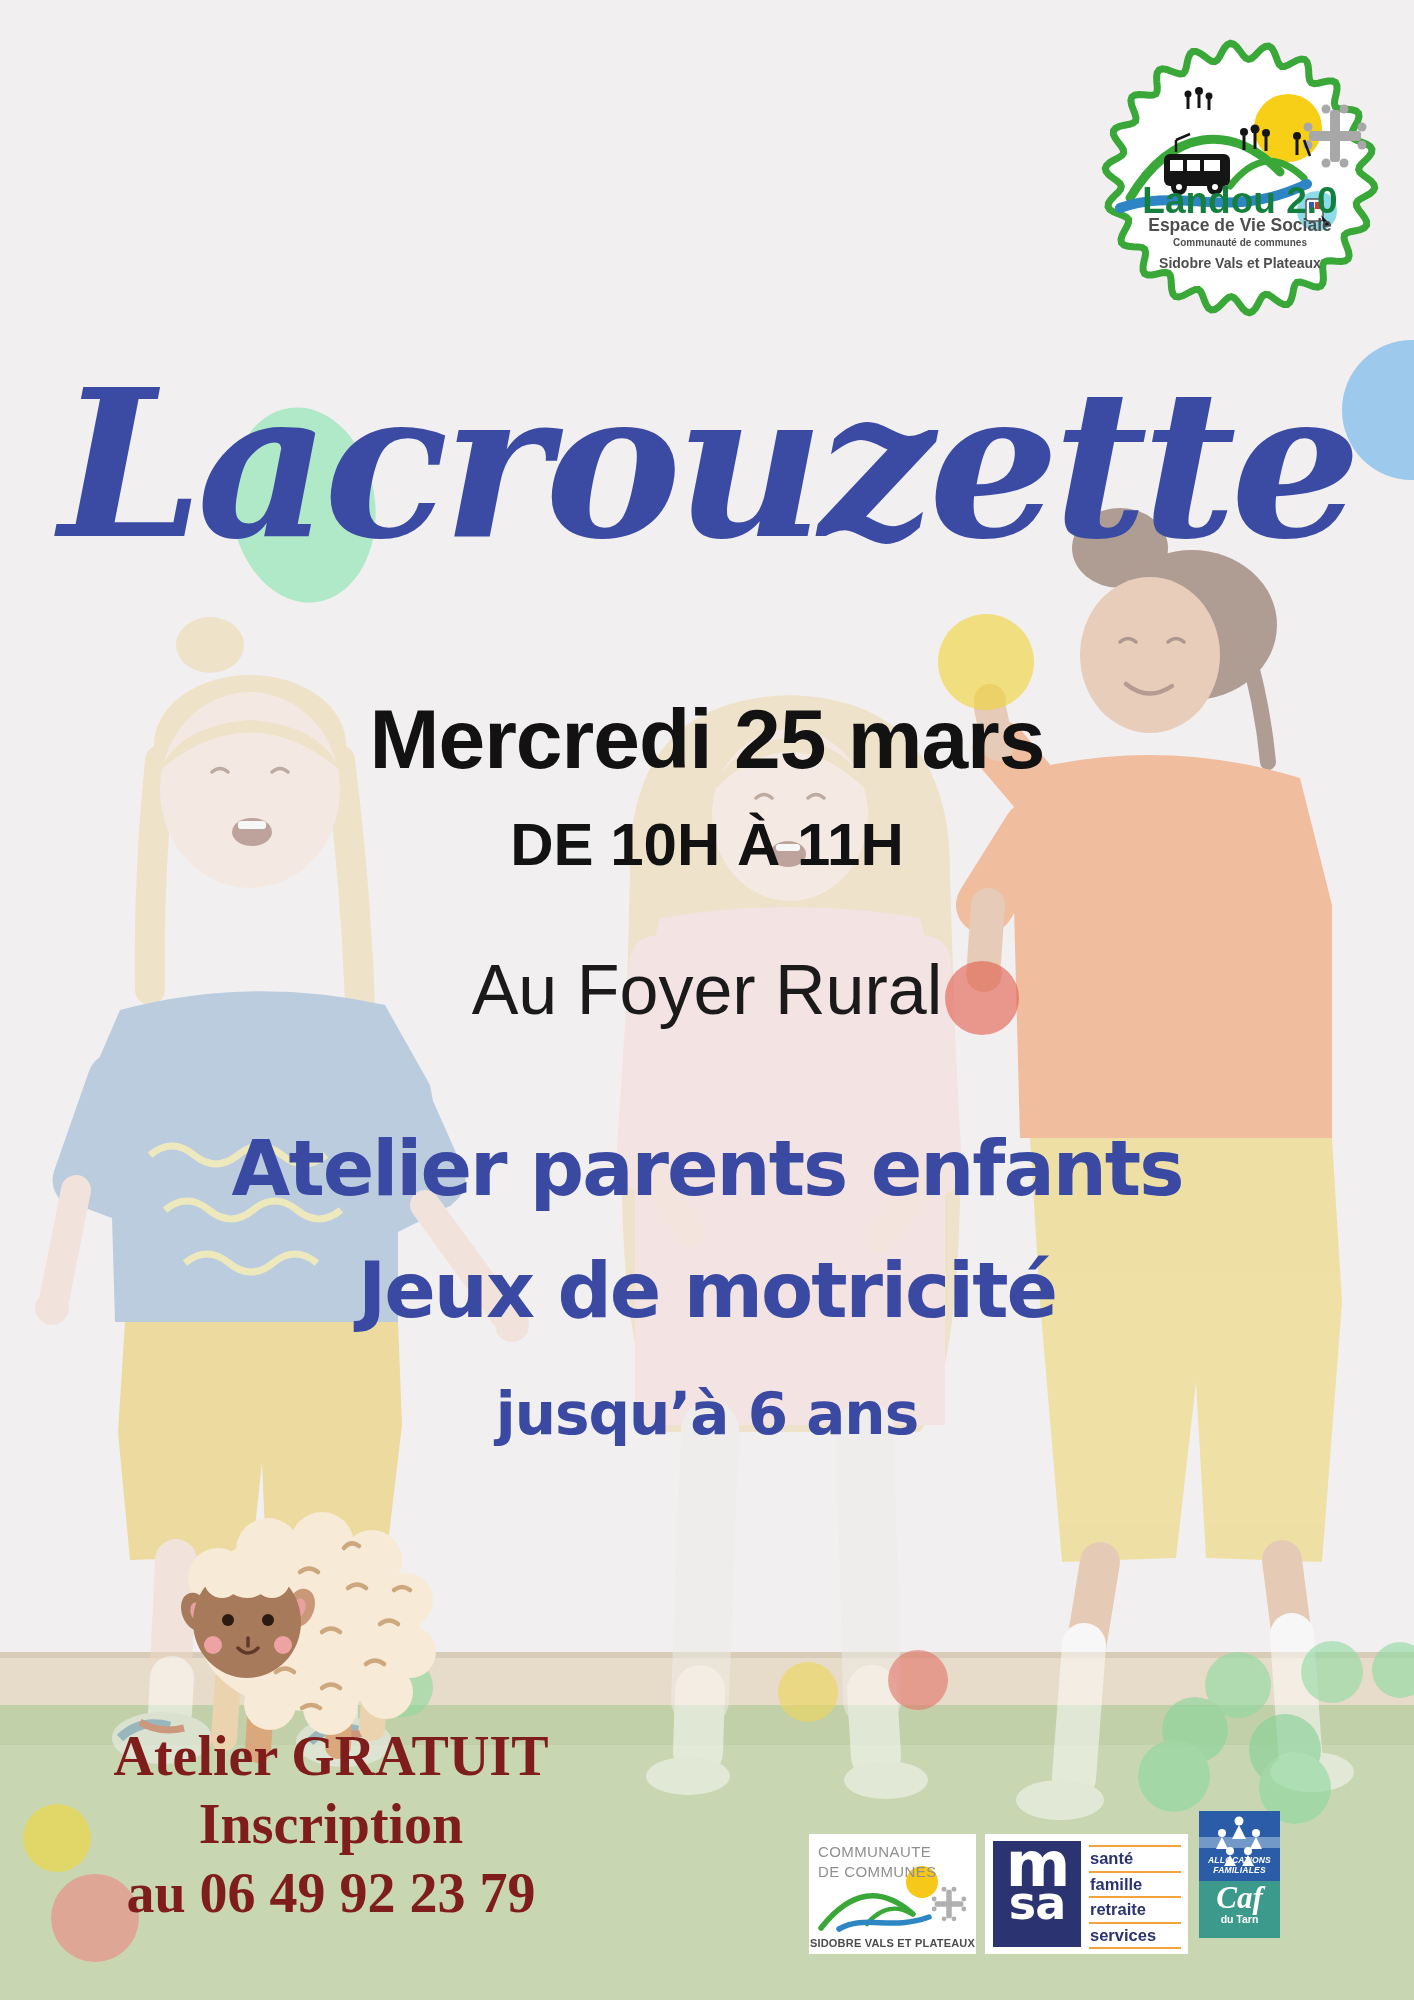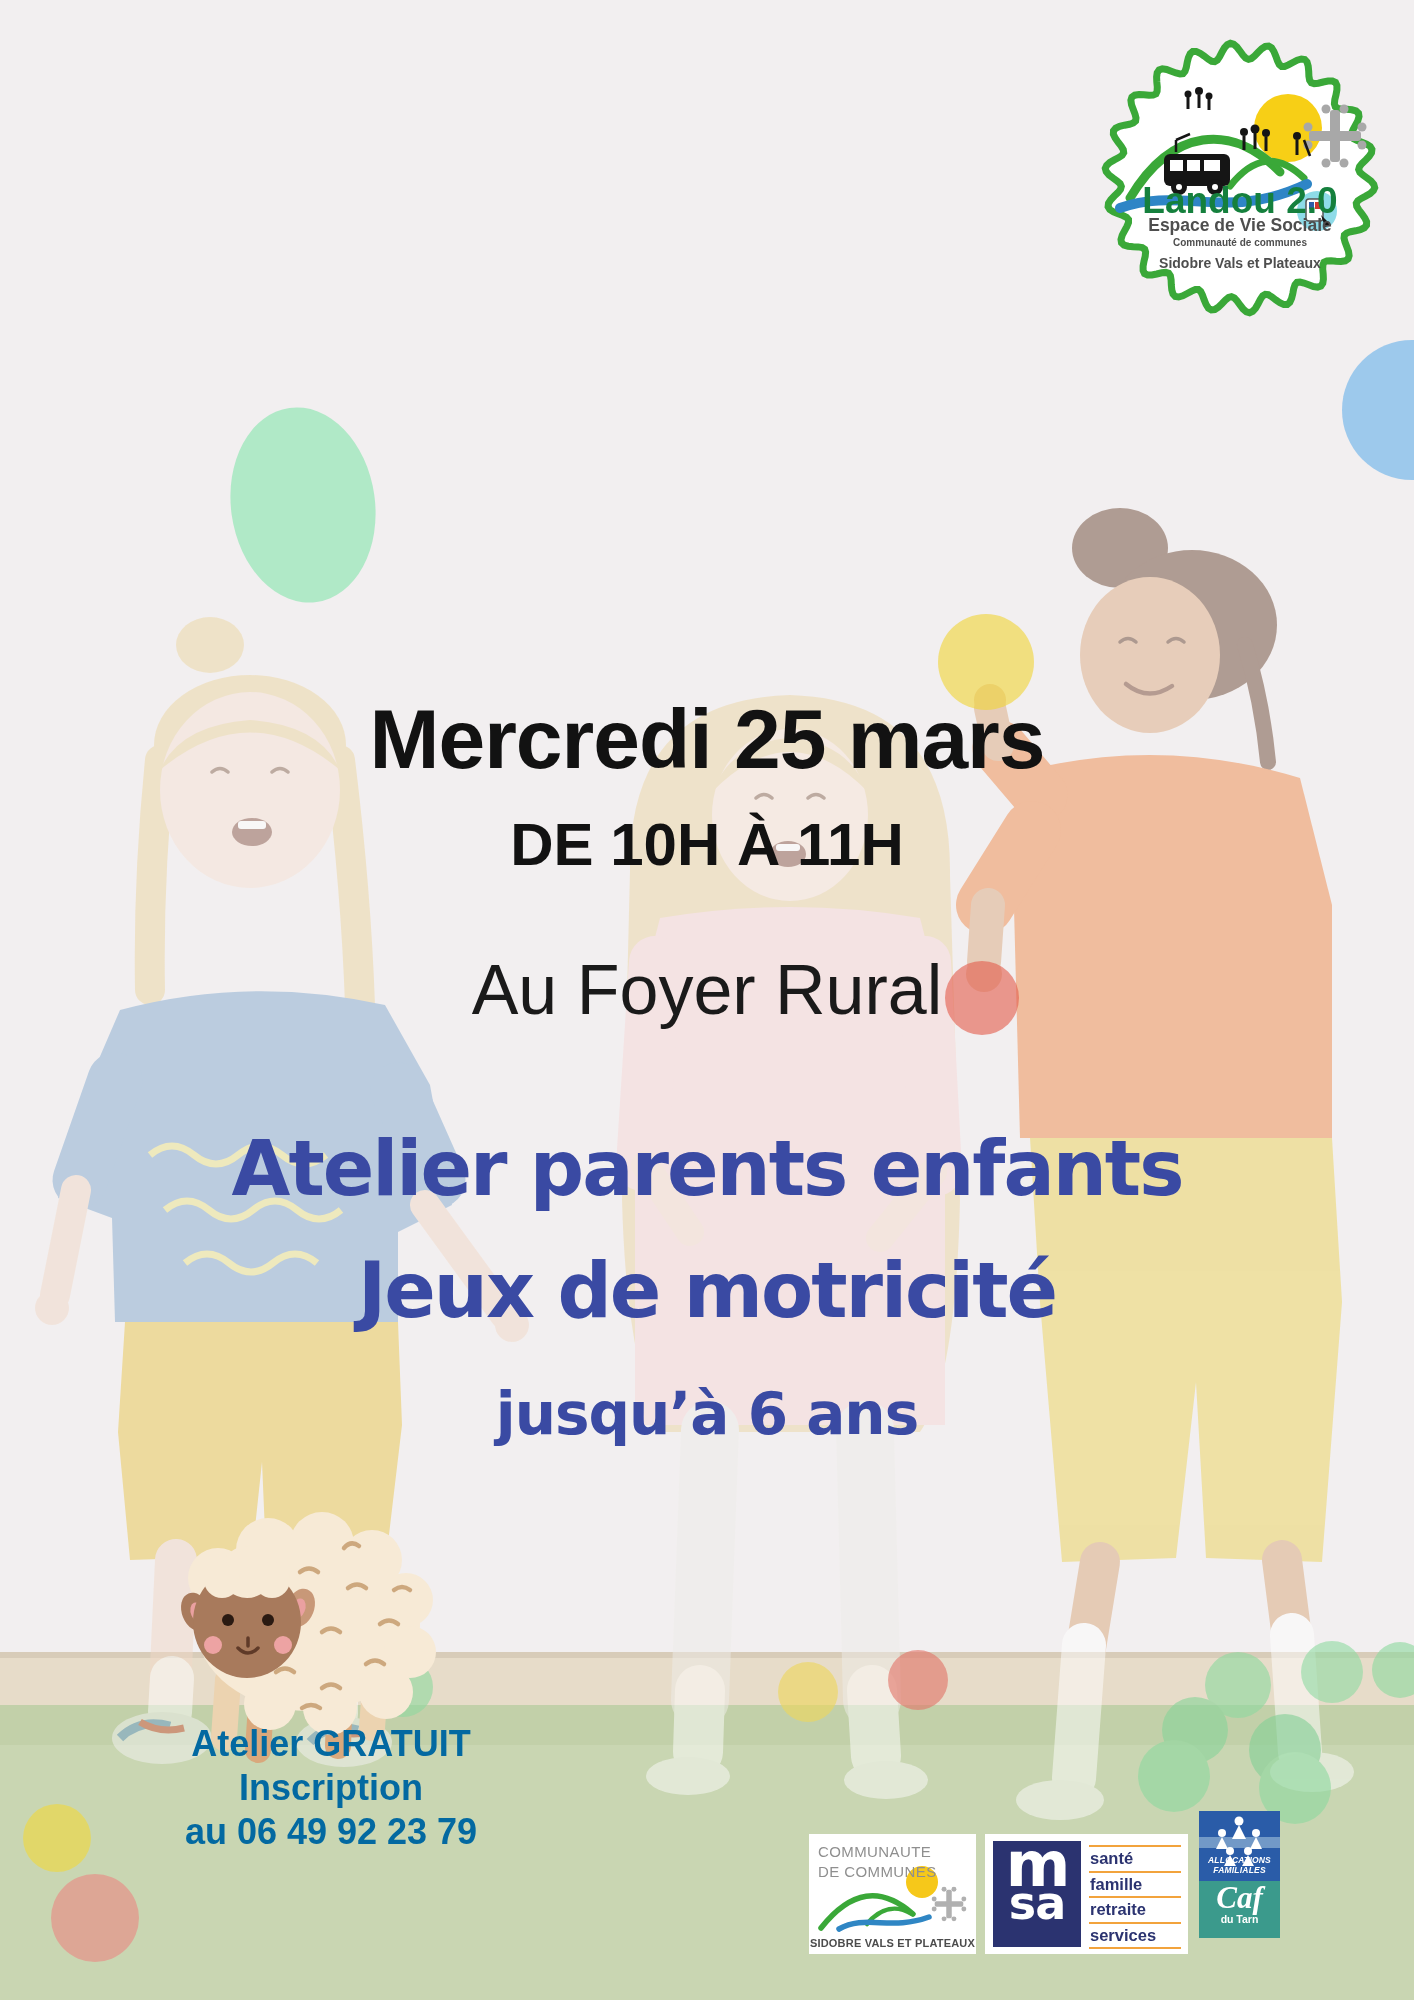--- a/index.html
+++ b/index.html
@@ -9,21 +9,21 @@
   .title{top:362px;font-family:"DejaVu Serif",serif;font-style:italic;font-weight:bold;
          font-size:205px;color:#3b4ba4;letter-spacing:-6px;}
   .date{top:697px;font-size:84px;font-weight:bold;color:#121212;letter-spacing:-1px;}
   .time{top:815px;font-size:60px;font-weight:bold;color:#121212;letter-spacing:0px;}
   .loc{top:955px;font-size:70px;font-weight:400;color:#1a1a1a;}
   .act{font-family:"DejaVu Sans",sans-serif;font-weight:bold;color:#3a4aa3;font-size:76px;letter-spacing:-2px;}
   .act1{top:1131px;}
   .act2{top:1253px;}
   .age{top:1385px;font-family:"DejaVu Sans",sans-serif;font-weight:bold;color:#3a4aa3;font-size:58px;letter-spacing:-1px;}
   .info{position:absolute;left:66px;top:1722px;width:530px;text-align:center;
-        font-size:36px;font-weight:bold;color:#0369a1;line-height:1.22;z-index:2;}
+        font-size:56px;font-weight:bold;color:#7f1d1d;line-height:1.22;z-index:2;font-family:Liberation Serif, serif;}
   
   .badge{position:absolute;left:1092px;top:36px;width:296px;height:288px;z-index:3;}
   .badge svg{position:absolute;inset:0;}
   .badge .bt{position:absolute;left:0;right:0;text-align:center;line-height:1;font-weight:bold;}
   .badge-name{top:146px;font-size:37px;color:#15803d;}
   .badge-l1{top:181px;font-size:17.5px;color:#4e4e4e;}
   .badge-l2{top:202px;font-size:10px;color:#4e4e4e;}
   .badge-l3{top:220px;font-size:14px;color:#4e4e4e;}
   
   .lg{position:absolute;z-index:3;}
@@ -203,20 +203,21 @@
       <circle cx="222" cy="1580" r="18" fill="#f7ead6"></circle>
       <circle cx="272" cy="1580" r="18" fill="#f7ead6"></circle>
       <circle cx="228" cy="1620" r="6" fill="#2a1a12"></circle>
       <circle cx="268" cy="1620" r="6" fill="#2a1a12"></circle>
       <circle cx="213" cy="1645" r="9" fill="#eda3a3"></circle>
       <circle cx="283" cy="1645" r="9" fill="#eda3a3"></circle>
       <path d="M 248,1638 l 0,8 M 238,1648 q 10,10 20,0" stroke="#5f3a28" stroke-width="3.5" fill="none" stroke-linecap="round"></path>
     </g>
   </svg>
 
+  <h1 class="txt title" style="margin:0;">Lacrouzette</h1>
   <div class="txt date">Mercredi 25 mars</div>
   <div class="txt time">DE 10H À 11H</div>
   <div class="txt loc">Au Foyer Rural</div>
   <div class="txt act act1">Atelier parents enfants</div>
   <div class="txt act act2">Jeux de motricité</div>
   <div class="txt age">jusqu’à 6 ans</div>
 
   <div class="info">
     <div>Atelier GRATUIT</div>
     <div>Inscription</div>

